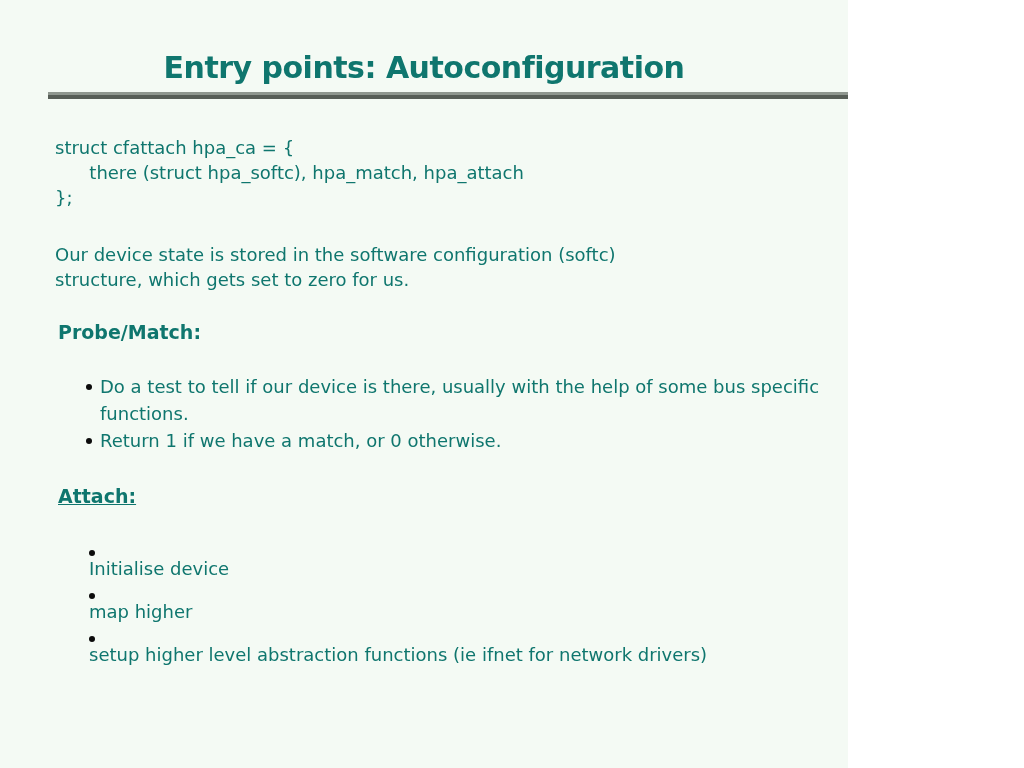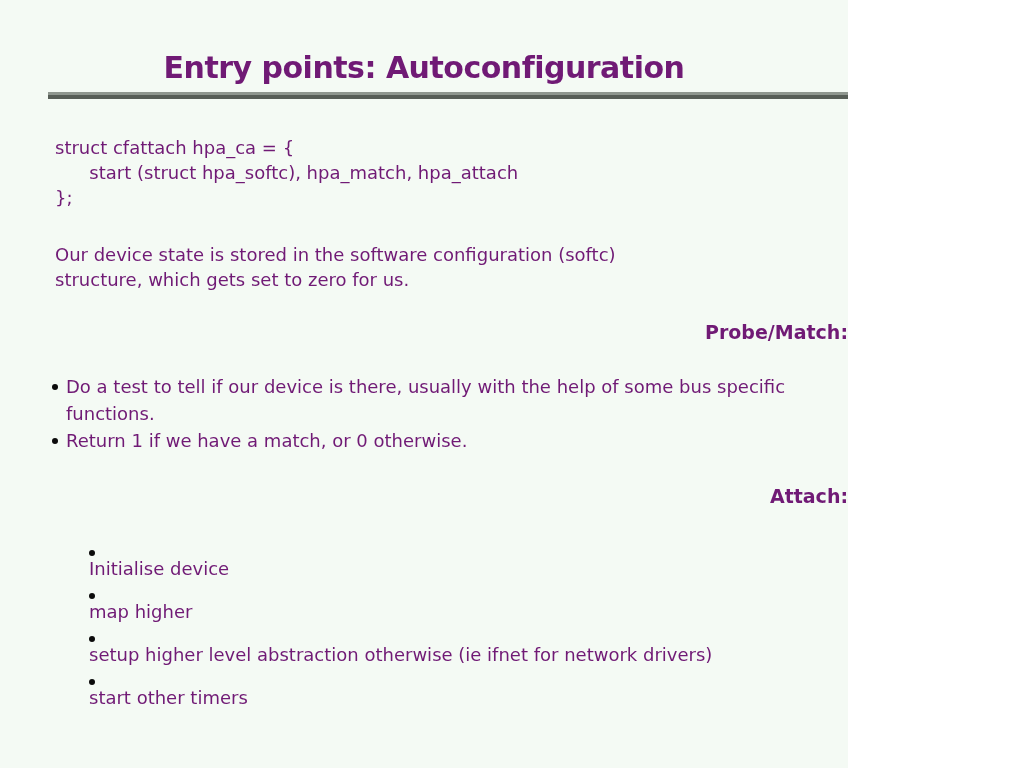--- a/index.html
+++ b/index.html
@@ -1,21 +1,21 @@
 <!DOCTYPE html>
 <html><head>
 <meta charset="utf-8">
 <style>
   html, body { margin: 0; padding: 0; }
   .slide {
     position: relative;
     width: 848px;
     height: 768px;
     background: #f4faf4;
-    color: #701a75;
+    color: #0f766e;
     font-family: "DejaVu Sans", sans-serif;
     overflow: hidden;
     box-sizing: border-box;
   }
   .title {
     margin: 0;
     padding-top: 50px;
     text-align: center;
     font-size: 30px;
     font-weight: bold;
@@ -40,29 +40,29 @@
     margin: 32px 0 0 55px;
     font-size: 18px;
     line-height: 25px;
     white-space: pre-line;
   }
   .section-heading {
     margin: 28px 0 0 58px;
     font-size: 19px;
     font-weight: bold;
     line-height: 25px;
-    text-align: right;
   }
   .section-heading.attach {
     margin-top: 30px;
+    text-decoration: underline;
   }
   ul.bullet-list {
     list-style: none;
     margin: 28px 0 0 0;
-    padding: 0 20px 0 52px;
+    padding: 0 20px 0 86px;
     font-size: 18px;
   }
   ul.bullet-list.attach-list { margin-top: 30px; padding-left: 89px; }
   ul.bullet-list li {
     display: flex;
     align-items: flex-start;
     line-height: 27px;
   }
   ul.bullet-list.attach-list li { line-height: 26px; flex-direction: column; }
   .dot {
@@ -78,21 +78,21 @@
 <body>
 
 <div class="slide">
 
   <h1 class="title">Entry points: Autoconfiguration</h1>
 
   <div class="divider"></div>
 
   <div class="code">
     <div class="code-line">struct cfattach hpa_ca = {</div>
-    <div class="code-line">      start (struct hpa_softc), hpa_match, hpa_attach</div>
+    <div class="code-line">      there (struct hpa_softc), hpa_match, hpa_attach</div>
     <div class="code-line">};</div>
   </div>
 
   <p class="intro">Our device state is stored in the software configuration (softc)
 structure, which gets set to zero for us.</p>
 
   <h2 class="section-heading probe">Probe/Match:</h2>
 
   <ul class="bullet-list probe-list">
     <li>
@@ -111,21 +111,17 @@
     <li>
       <span class="dot"></span>
       <span class="li-text">Initialise device</span>
     </li>
     <li>
       <span class="dot"></span>
       <span class="li-text">map higher</span>
     </li>
     <li>
       <span class="dot"></span>
-      <span class="li-text">setup higher level abstraction otherwise (ie ifnet for network drivers)</span>
-    </li>
-    <li>
-      <span class="dot"></span>
-      <span class="li-text">start other timers</span>
+      <span class="li-text">setup higher level abstraction functions (ie ifnet for network drivers)</span>
     </li>
   </ul>
 
 </div>
 
 </body></html>

